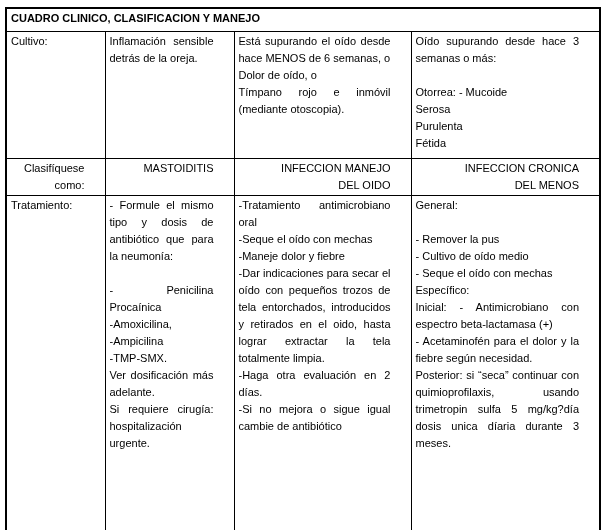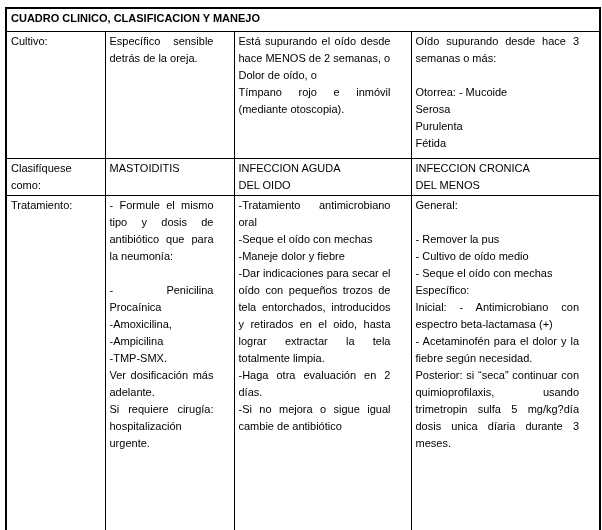--- a/index.html
+++ b/index.html
@@ -33,21 +33,21 @@
     word-wrap: break-word;
   }
   td.title-cell {
     text-align: center;
     font-weight: bold;
     white-space: normal;
     font-size: 13.5px;
     padding: 2px 4px;
   }
   td.label-cell, tr.classify-row td {
-    text-align: left;
+    text-align: right;
   }
   tr.title-row   { height: 23px; }
   tr.signs-row   { height: 127px; }
   tr.classify-row{ height: 35px; }
   tr.treat-row   { height: 380px; }
 </style>
 </head>
 <body>
 
 <table class="clinical">
@@ -56,35 +56,35 @@
     <col style="width:129px">
     <col style="width:177px">
     <col style="width:189px">
   </colgroup>
   <tbody>
     <tr class="title-row">
       <td class="title-cell" colspan="4">CUADRO CLINICO, CLASIFICACION Y MANEJO</td>
     </tr>
     <tr class="signs-row">
       <td class="label-cell">Cultivo:</td>
-      <td>Específico sensible detrás de la oreja.</td>
-      <td>Está supurando el oído desde hace MENOS de 2 semanas, o
+      <td>Inflamación sensible detrás de la oreja.</td>
+      <td>Está supurando el oído desde hace MENOS de 6 semanas, o
 Dolor de oído, o
 Tímpano rojo e inmóvil (mediante otoscopia).</td>
       <td>Oído supurando desde hace 3 semanas o más:
 
 Otorrea: - Mucoide
 Serosa
 Purulenta
 Fétida</td>
     </tr>
     <tr class="classify-row">
       <td class="label-cell">Clasifíquese como:</td>
       <td>MASTOIDITIS</td>
-      <td>INFECCION AGUDA
+      <td>INFECCION MANEJO
 DEL OIDO</td>
       <td>INFECCION CRONICA
 DEL MENOS</td>
     </tr>
     <tr class="treat-row">
       <td class="label-cell">Tratamiento:</td>
       <td>- Formule el mismo tipo y dosis de antibiótico que para la neumonía:
 
 - Penicilina Procaínica
 -Amoxicilina,

